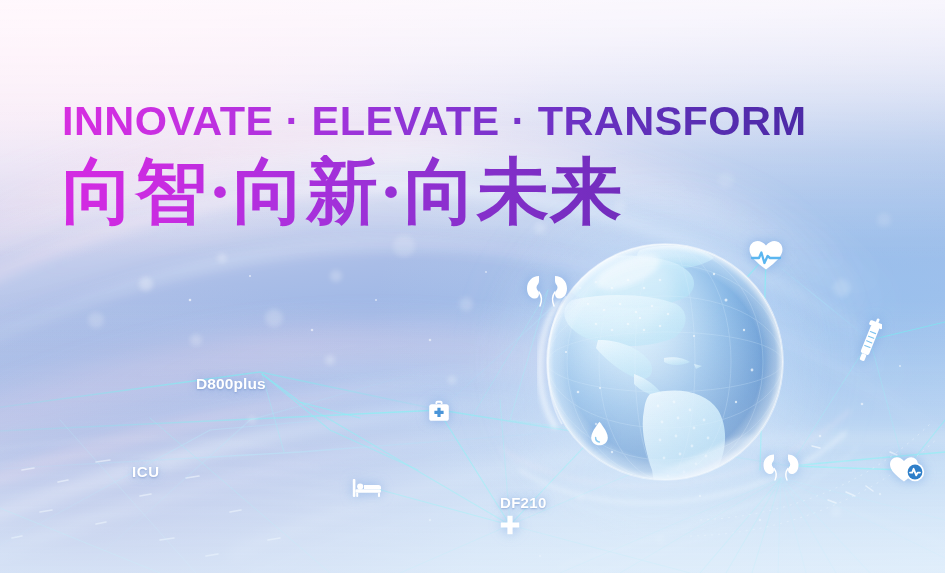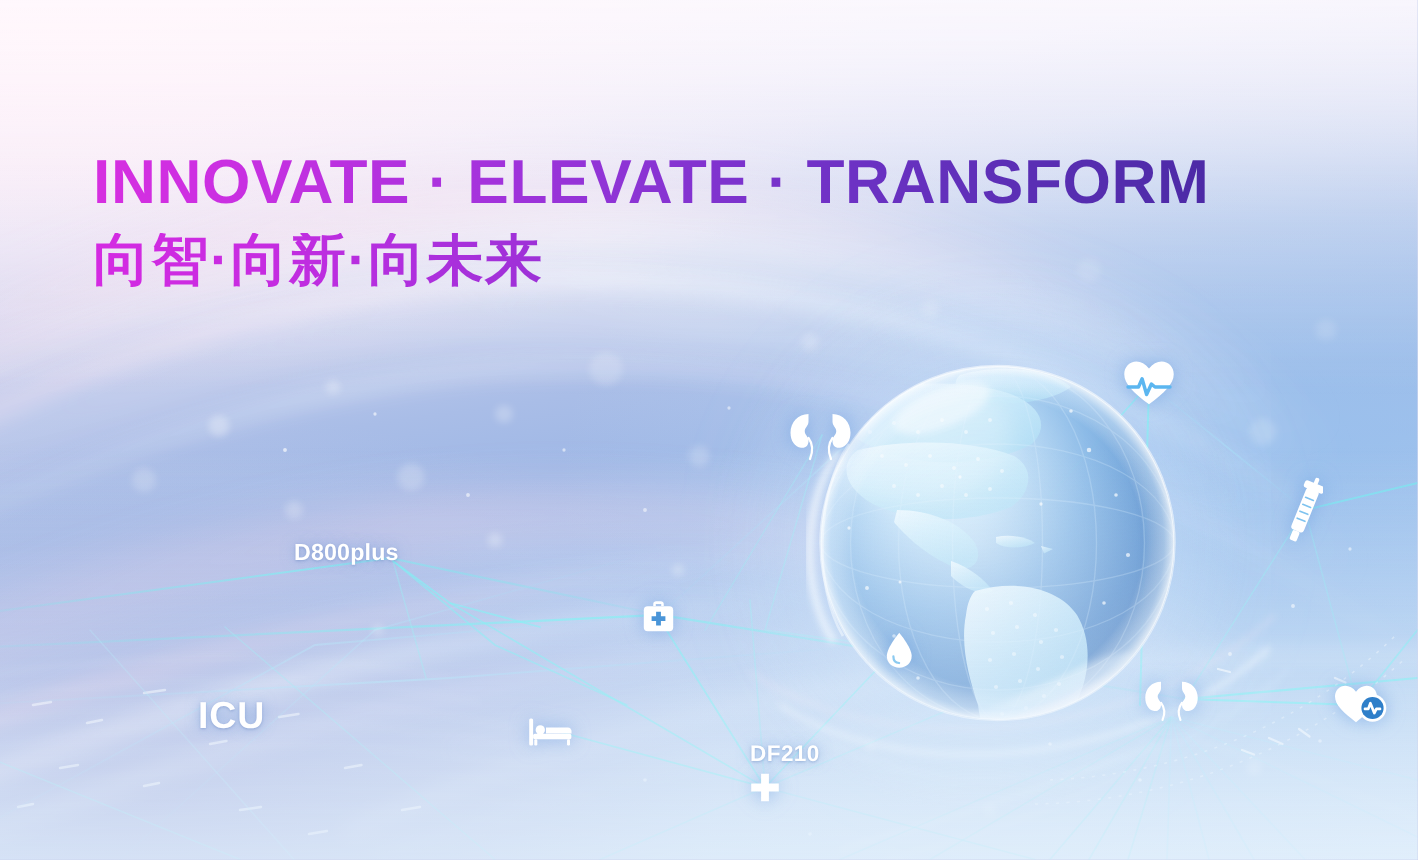--- a/index.html
+++ b/index.html
@@ -77,44 +77,44 @@
     line-height:1;
     white-space:nowrap;
     background:linear-gradient(90deg,
       #d62fe0 0%, #cd2fe2 10%, #be31e0 20%, #a832dd 33%,
       #9034d6 46%, #7c33cd 58%, #6a31c2 70%, #5c2fb6 82%, #4c2aa6 100%);
     -webkit-background-clip:text; background-clip:text;
     -webkit-text-fill-color:transparent; color:transparent;
   }
   .line-cn {
     margin-top:13px;
-    font-size:38px;
+    font-size:72px;
     font-weight:bold;
     letter-spacing:1px;
     line-height:1.04;
     white-space:nowrap;
-    font-family:Liberation Sans, sans-serif;
+    font-family:Liberation Serif, serif;
     background:linear-gradient(90deg,
       #d42ae2 0%, #c82ce1 14%, #b02fde 28%, #9a31d6 42%,
       #862fcb 56%, #762dc0 70%, #6a2cb6 85%, #5f2aac 100%);
     -webkit-background-clip:text; background-clip:text;
     -webkit-text-fill-color:transparent; color:transparent;
   }
 
   
   .plabel {
     position:absolute;
     color:#ffffff;
     font-weight:bold;
     white-space:nowrap;
     z-index:16;
     text-shadow:0 0 9px rgba(120,160,220,.70), 0 1px 2px rgba(90,120,180,.45);
   }
-  #lbl-d800 { left:196px; top:360px; font-size:15.5px; letter-spacing:.1px; }
-  #lbl-icu  { left:132px; top:463px; font-size:25px;   letter-spacing:.6px; }
+  #lbl-d800 { left:196px; top:375px; font-size:15.5px; letter-spacing:.1px; }
+  #lbl-icu  { left:132px; top:463px; font-size:15px;   letter-spacing:.6px; }
   #lbl-df210{ left:500px; top:494px; font-size:15px;   letter-spacing:.3px; }
 
   
   .icon {
     position:absolute;
     z-index:18;
     filter:drop-shadow(0 0 6px rgba(110,160,225,.60));
   }
   #ic-kidneys-left   { left:525px; top:274px; width:44px; height:34px; }
   #ic-heart-ecg      { left:748px; top:239px; width:36px; height:32px; }

